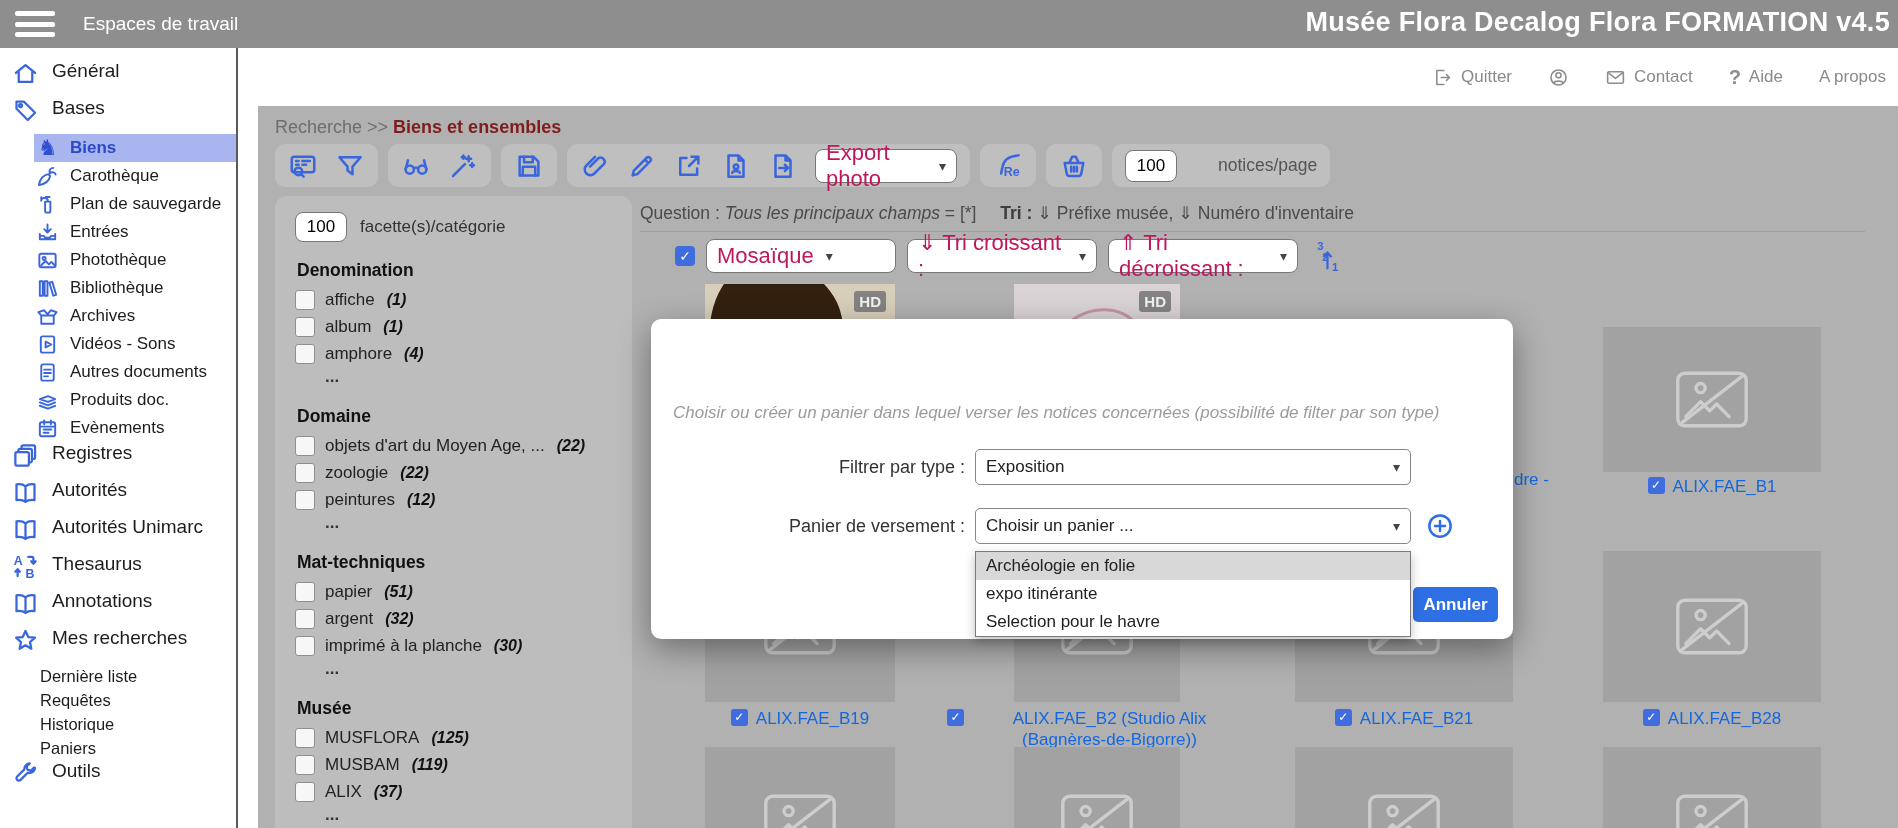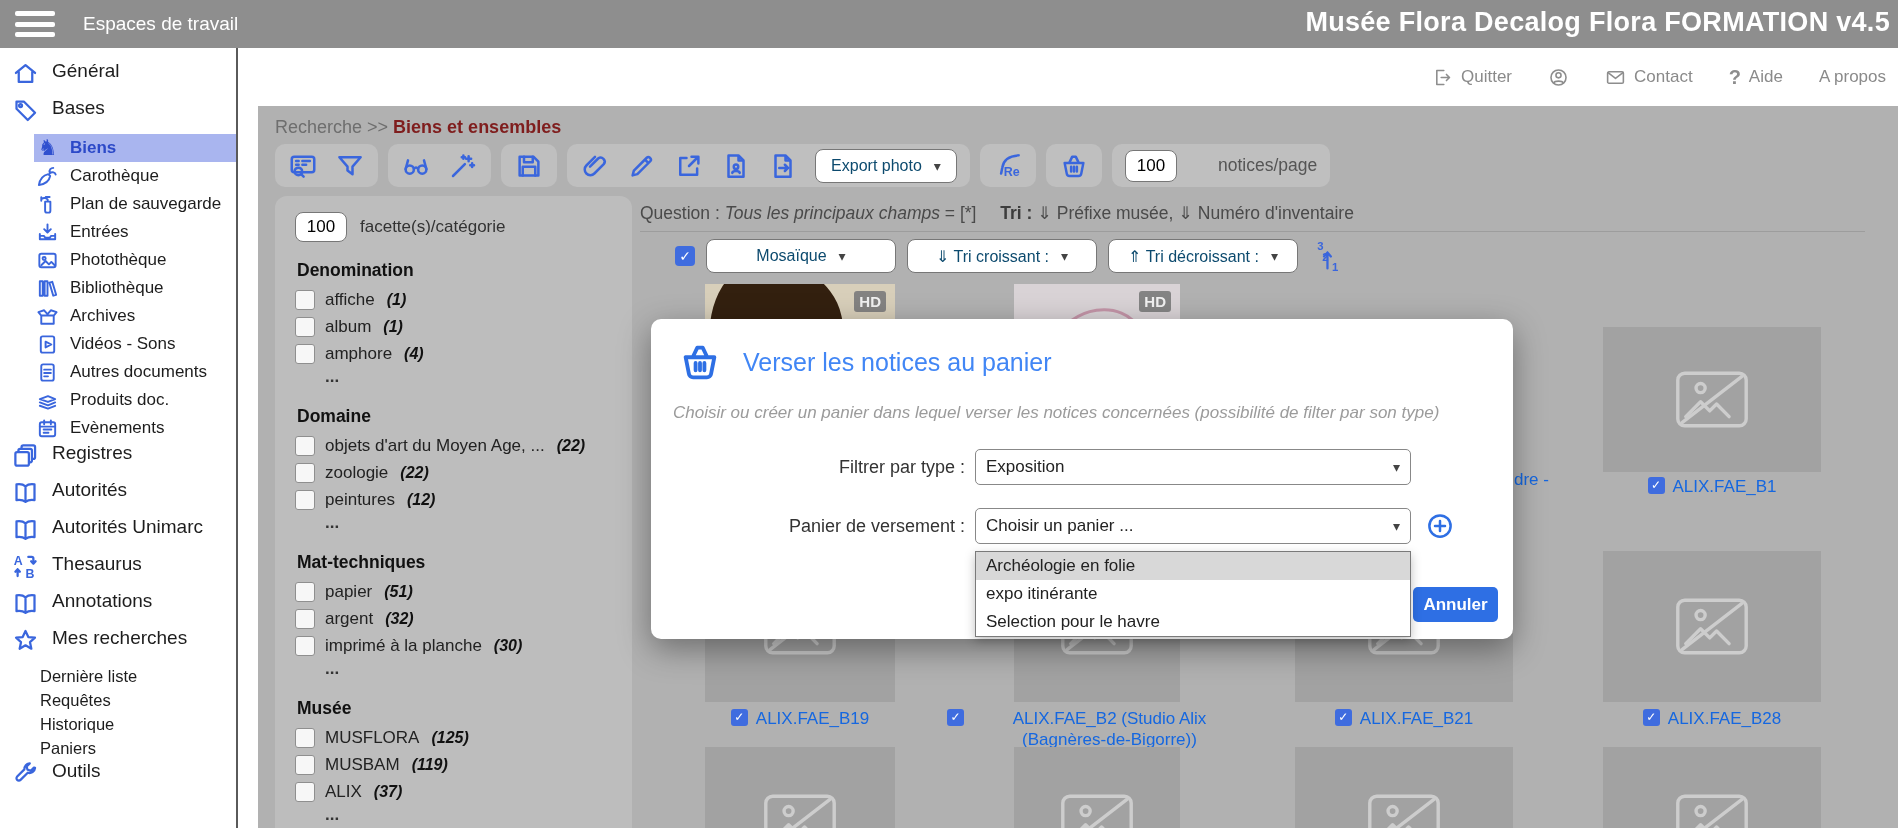--- a/index.html
+++ b/index.html
@@ -33,21 +33,21 @@
 
   
   .main{position:absolute;left:258px;top:106px;right:0;bottom:0;background:#b1b1b1;}
   .crumb{position:absolute;left:17px;top:11px;font-size:18px;color:#6e6e6e;}
   .crumb b{color:#7f1d1d;}
 
   .toolbar{position:absolute;left:17px;top:38px;display:flex;gap:10px;align-items:center;}
   .tgroup{background:#bfbfbf;border-radius:10px;padding:5px 13px;height:43px;display:flex;align-items:center;gap:17px;box-sizing:border-box;}
   svg.ticon{width:30px;height:30px;stroke:#3a66dd;fill:none;stroke-width:2;stroke-linecap:round;stroke-linejoin:round;cursor:pointer;flex:none;}
   .select{background:#fff;border:1px solid #777;border-radius:8px;height:34px;display:flex;align-items:center;
-          justify-content:center;padding:0 10px;font-size:16px;color:#0c4a6e;cursor:pointer;box-sizing:border-box;}
+          justify-content:flex-start;padding:0 10px;font-size:22px;color:#be185d;cursor:pointer;box-sizing:border-box;}
   .select::after{content:"▾";font-size:14px;color:#444;margin-left:12px;}
   .numbox{width:52px;height:32px;background:#fff;border:1px solid #777;border-radius:8px;text-align:center;
           font-size:17px;color:#000000;font-family:inherit;box-sizing:border-box;}
   .tlabel{font-size:17.5px;color:#555;margin-left:24px;}
 
   
   .facets{position:absolute;left:17px;top:90px;width:357px;height:920px;background:#bdbdbd;border-radius:12px;
           padding:16px 0 0 20px;box-sizing:border-box;}
   .fac-head{display:flex;align-items:center;gap:13px;}
   .fac-head .numbox{height:30px;}
@@ -581,26 +581,20 @@
       <svg class="ph" viewBox="0 0 64 50">
           <rect x="2" y="2" width="60" height="46" rx="6"></rect>
           <circle cx="22" cy="15" r="4"></circle>
           <path d="M9 40 L22 27 l8 8 6 -6 11 11"></path>
           <path d="M6 45 L58 5"></path>
         </svg>
     </div>
   </div>
 
   <div class="modal">
-    <div class="m-head">
-      <svg class="basket-lg" viewBox="0 0 24 24">
-          <path d="M8.2 9.5 L10.6 4.5 h2.8 L15.8 9.5 M4.5 9.5 h15 l-1.7 8.6 a2.2 2.2 0 0 1 -2.2 1.9 H8.4 a2.2 2.2 0 0 1 -2.2 -1.9 Z M9.7 12.5 v3.8 M12 12.5 v3.8 M14.3 12.5 v3.8"></path>
-        </svg>
-      <span class="m-title">Verser les notices au panier</span>
-    </div>
     <div class="m-sub">Choisir ou créer un panier dans lequel verser les notices concernées (possibilité de filter par son type)</div>
 
     <div class="m-row m-row1">
       <span class="m-label">Filtrer par type  :</span>
       <div class="m-select">
           <span>Exposition</span>
         </div>
     </div>
 
     <div class="m-row m-row2">

